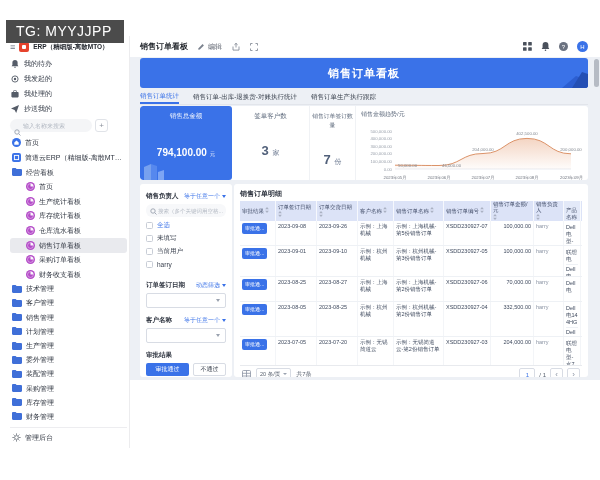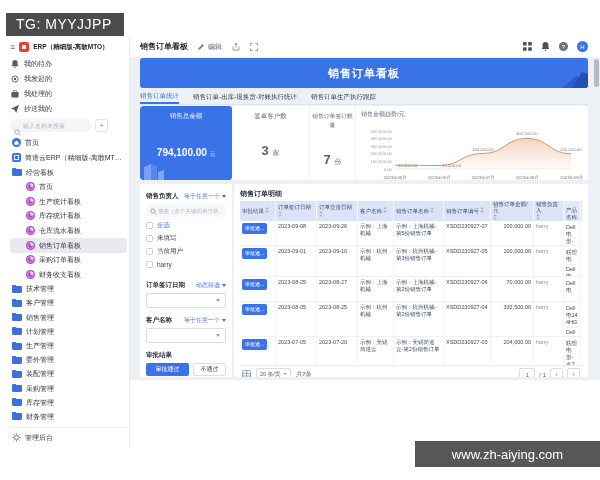--- a/index.html
+++ b/index.html
@@ -1,19 +1,19 @@
 <!DOCTYPE html>
 <html><head>
 <meta charset="utf-8">
 <style>
   html,body{margin:0;padding:0;background:#fff;}
   .stage{position:relative;width:600px;height:480px;background:#fff;overflow:hidden;
          font-family:"Liberation Sans","DejaVu Sans",sans-serif;color:#2f3540;}
   
-  .wm-top{position:absolute;left:6px;top:13px;background:#4b4b4b;color:#fff;font-size:14px;
+  .wm-top{position:absolute;left:6px;top:20px;background:#4b4b4b;color:#fff;font-size:14px;
           padding:3px 12px 4px 10px;letter-spacing:.5px;z-index:50;}
   .wm-bottom{position:absolute;left:415px;top:441px;width:185px;height:26px;background:#575757;
              color:#fff;font-size:13px;display:flex;align-items:center;justify-content:center;z-index:50;}
   
   .sidebar{position:absolute;left:0;top:36px;width:130px;height:412px;background:#fff;
            border-right:1px solid #ececee;box-sizing:border-box;padding:2px 2px 0 10px;}
   .sb-head{display:flex;align-items:center;gap:4px;height:18px;}
   .sb-head .ham{font-size:9px;color:#6b7280;}
   .sb-head .logo{width:10px;height:10px;border-radius:2px;background:#e6432d;display:inline-flex;
                  align-items:center;justify-content:center;}
@@ -653,14 +653,13 @@
           <span class="pnav">›</span>
         </span>
       </div>
     </div>
 
     <div class="vscroll">
         <div class="thumb"></div>
       </div>
   </div>
 
-  <div class="wm-bottom">www.zh-aiying.com</div>
 </div>
 
 </body></html>

